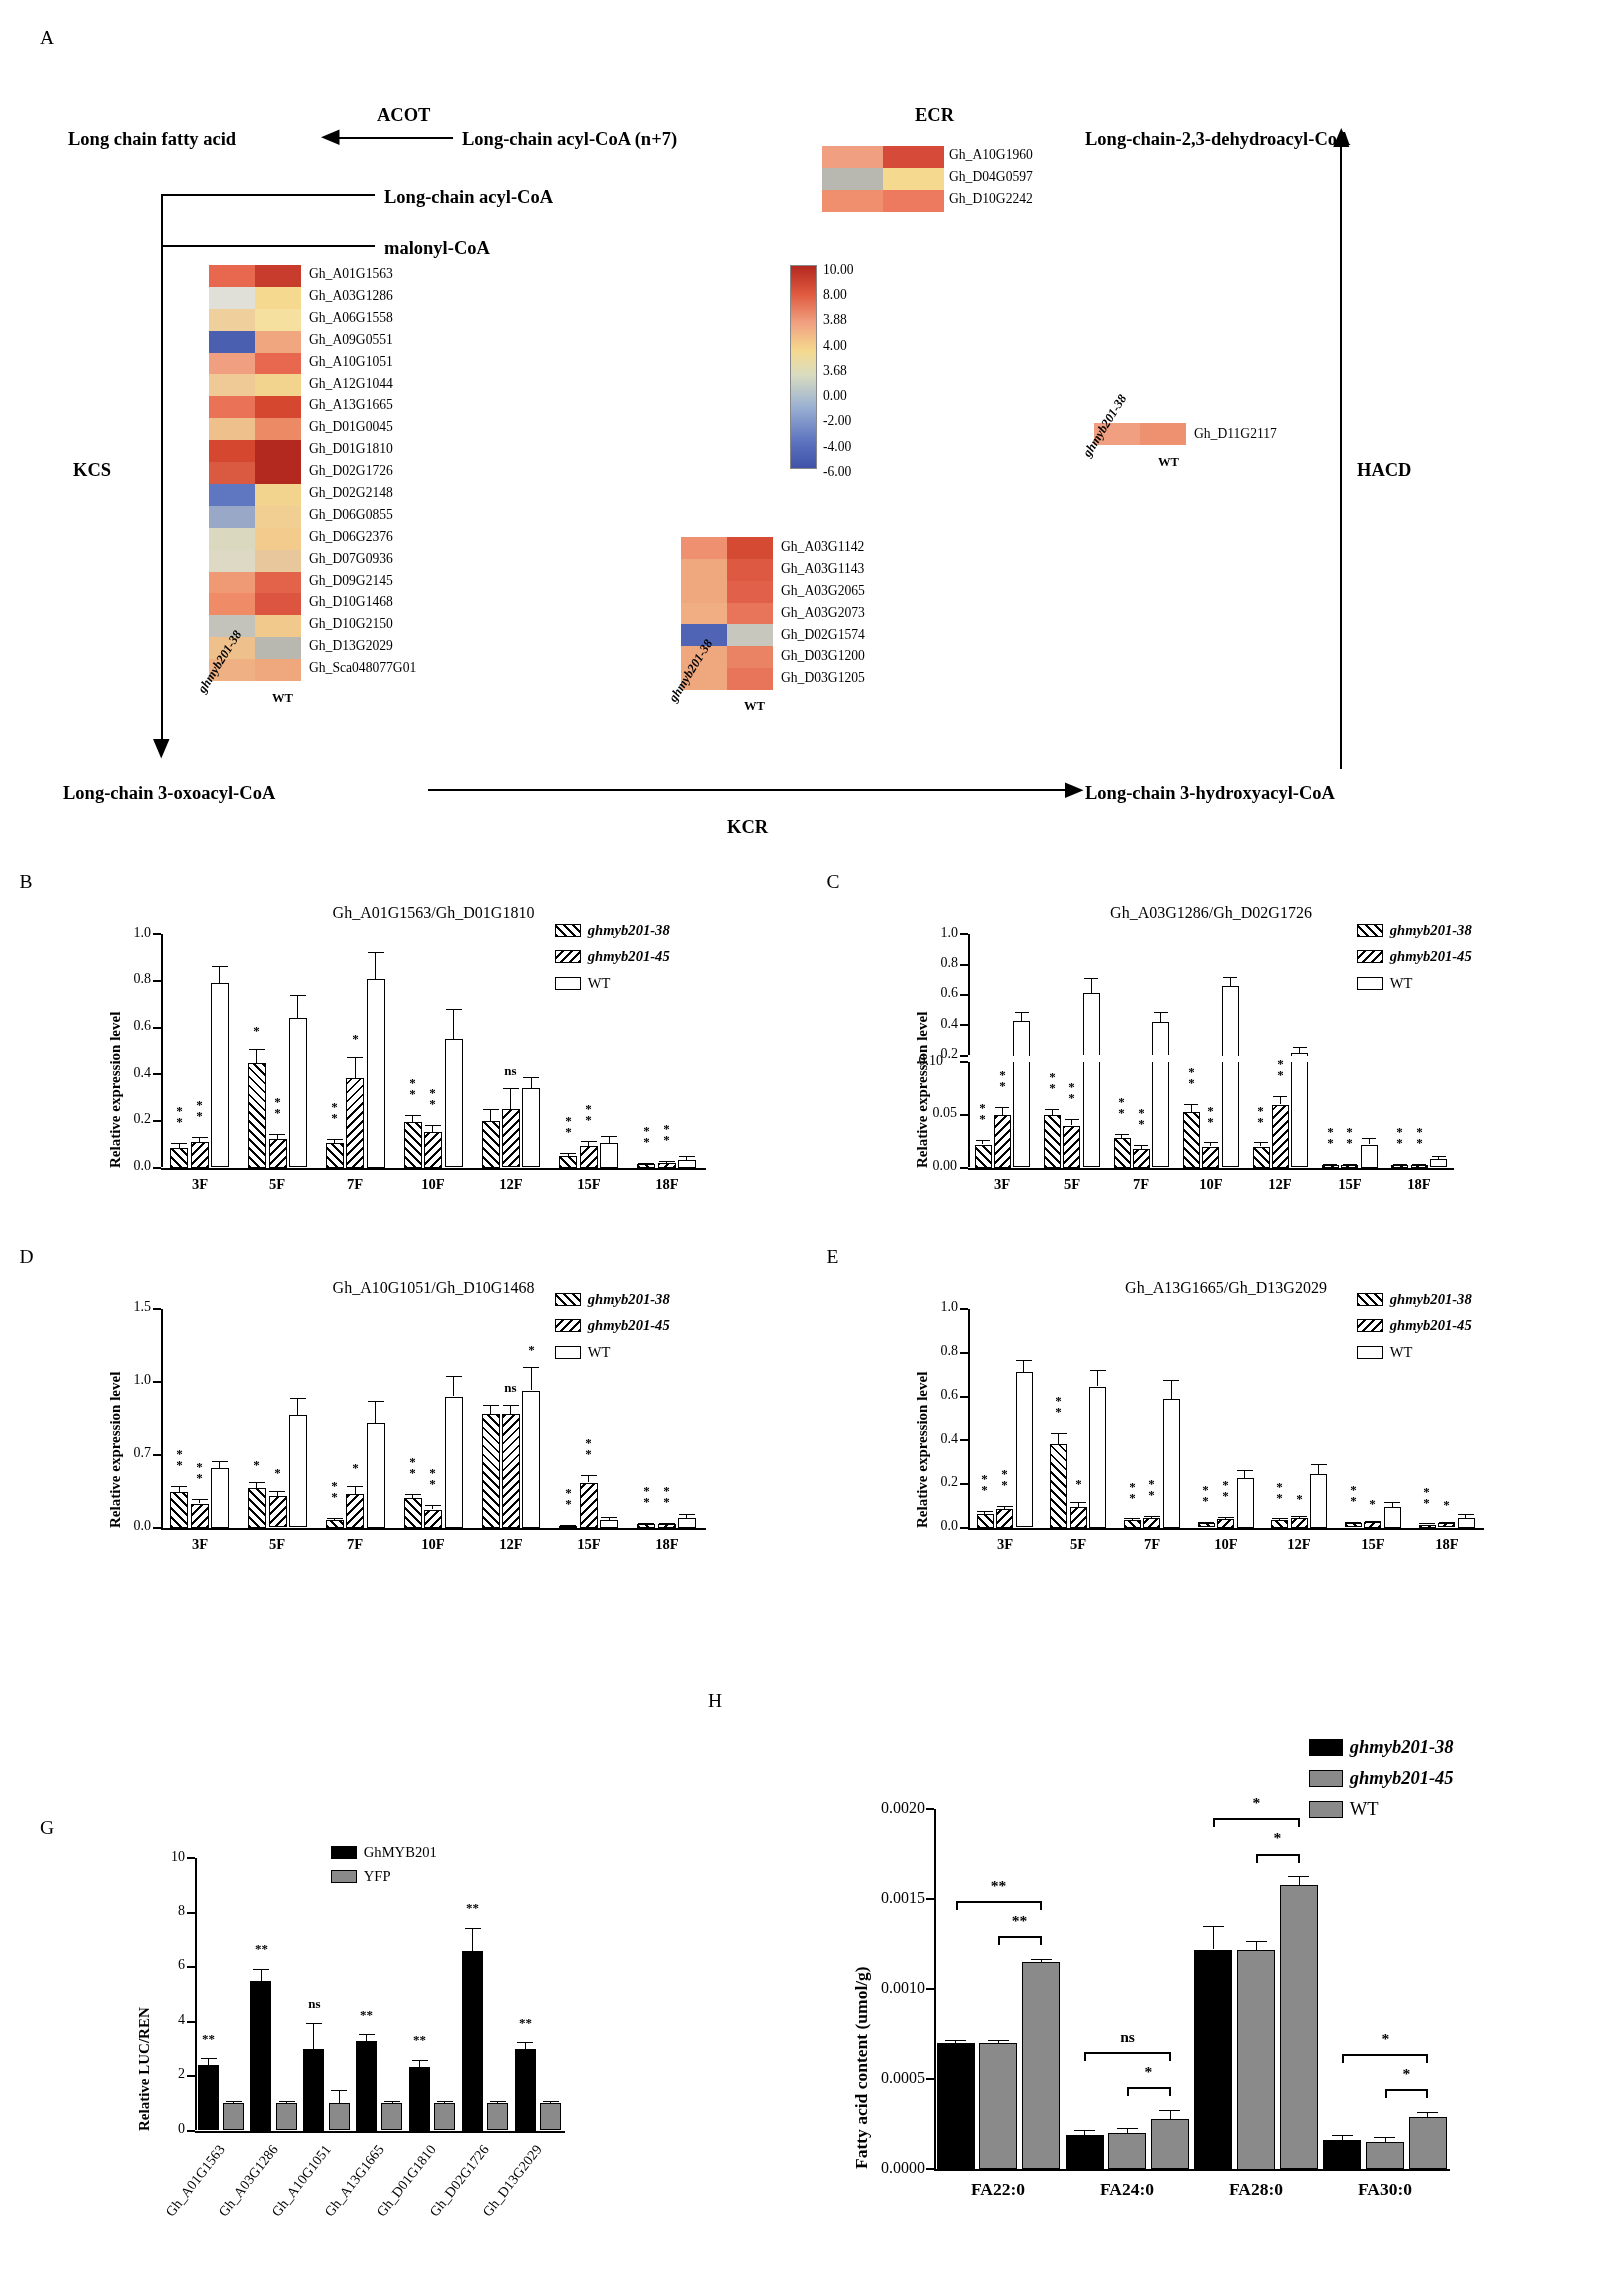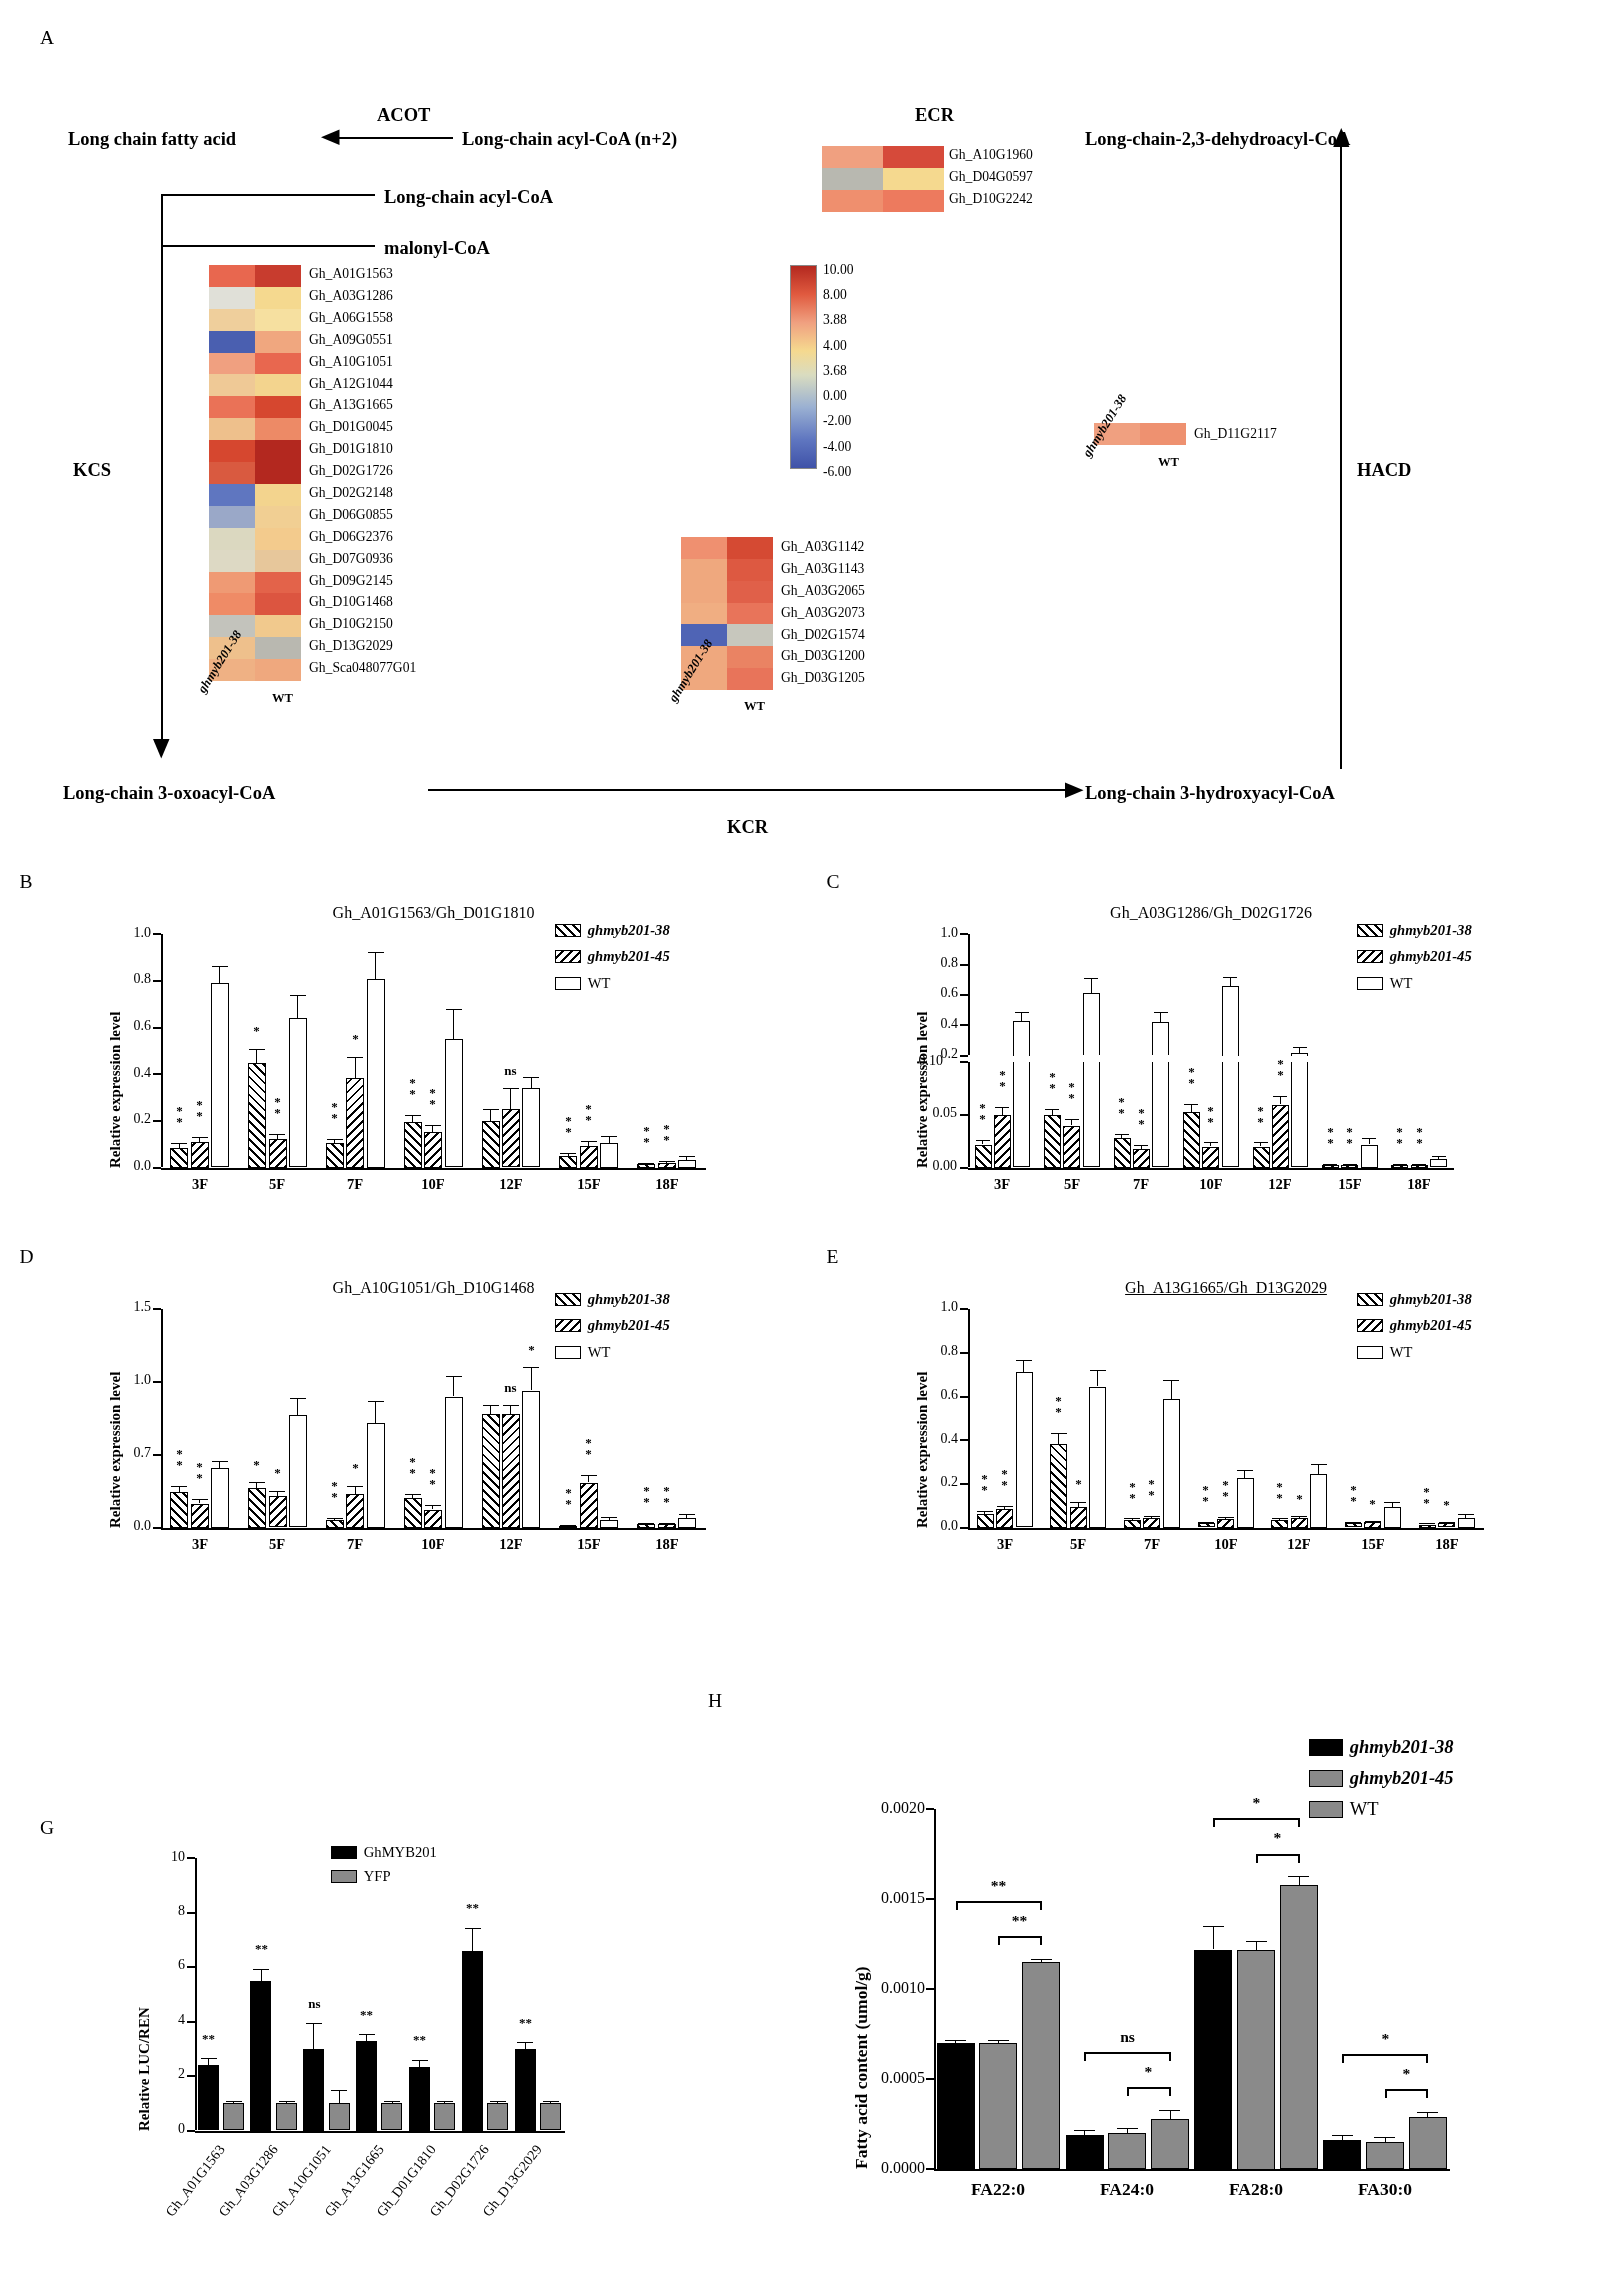--- a/index.html
+++ b/index.html
@@ -61,21 +61,21 @@
   
   #panelF { position:absolute; }
 </style>
 </head>
 <body>
 
 <div id="panelA">
   <div class="panel-letter" style="left:40px; top:27px;">A</div>
 
   <div class="a-text" style="left:68px; top:129px;">Long chain fatty acid</div>
-  <div class="a-text" style="left:462px; top:129px;">Long-chain acyl-CoA (n+2)</div>
+  <div class="a-text" style="left:462px; top:129px;">Long-chain acyl-CoA (n+7)</div>
   <div class="a-text" style="left:1085px; top:129px;">Long-chain-2,3-dehydroacyl-CoA</div>
   <div class="a-text" style="left:384px; top:187px;">Long-chain acyl-CoA</div>
   <div class="a-text" style="left:384px; top:238px;">malonyl-CoA</div>
   <div class="a-text" style="left:63px; top:783px;">Long-chain 3-oxoacyl-CoA</div>
   <div class="a-text" style="left:1085px; top:783px;">Long-chain 3-hydroxyacyl-CoA</div>
 
   <div class="a-text" style="left:377px; top:105px;">ACOT</div>
   <div class="a-text" style="left:915px; top:105px;">ECR</div>
   <div class="a-text" style="left:73px; top:460px;">KCS</div>
   <div class="a-text" style="left:1357px; top:460px;">HACD</div>
@@ -583,21 +583,21 @@
         <div class="legend-swatch h2"></div>
         <span class="legend-text it">ghmyb201-45</span>
       </div>
       <div class="legend-row" style="left:0px; top:53px;">
         <div class="legend-swatch "></div>
         <span class="legend-text">WT</span>
       </div>
     </div>
     <div class="chart-panel" style="left:807px; top:1236px; width:809px; height:350px;">
       <div class="panel-letter" style="left:19.5px; top:9.7px;">E</div>
-      <div class="chart-title" style="left:161px; top:43px; width:516px; text-align:center;text-decoration:underline;">Gh_A13G1665/Gh_D13G2029</div>
+      <div class="chart-title" style="left:161px; top:43px; width:516px; text-align:center;">Gh_A13G1665/Gh_D13G2029</div>
       <div class="ylabel" style="left:107px; top:292px;">Relative expression level</div>
       <div class="axis" style="left:161px; top:73px; width:1.9px; height:219px;"></div>
       <div class="axis" style="left:161px; top:292px; width:516px; height:1.9px;"></div>
       <div class="tick" style="left:153px; top:291px; width:7.8px; height:1.9px;"></div>
       <div class="ticklabel" style="left:88px; top:282px; width:63px;">0.0</div>
       <div class="tick" style="left:153px; top:247px; width:7.8px; height:1.9px;"></div>
       <div class="ticklabel" style="left:88px; top:238px; width:63px;">0.2</div>
       <div class="tick" style="left:153px; top:203px; width:7.8px; height:1.9px;"></div>
       <div class="ticklabel" style="left:88px; top:195px; width:63px;">0.4</div>
       <div class="tick" style="left:153px; top:160px; width:7.8px; height:1.9px;"></div>

